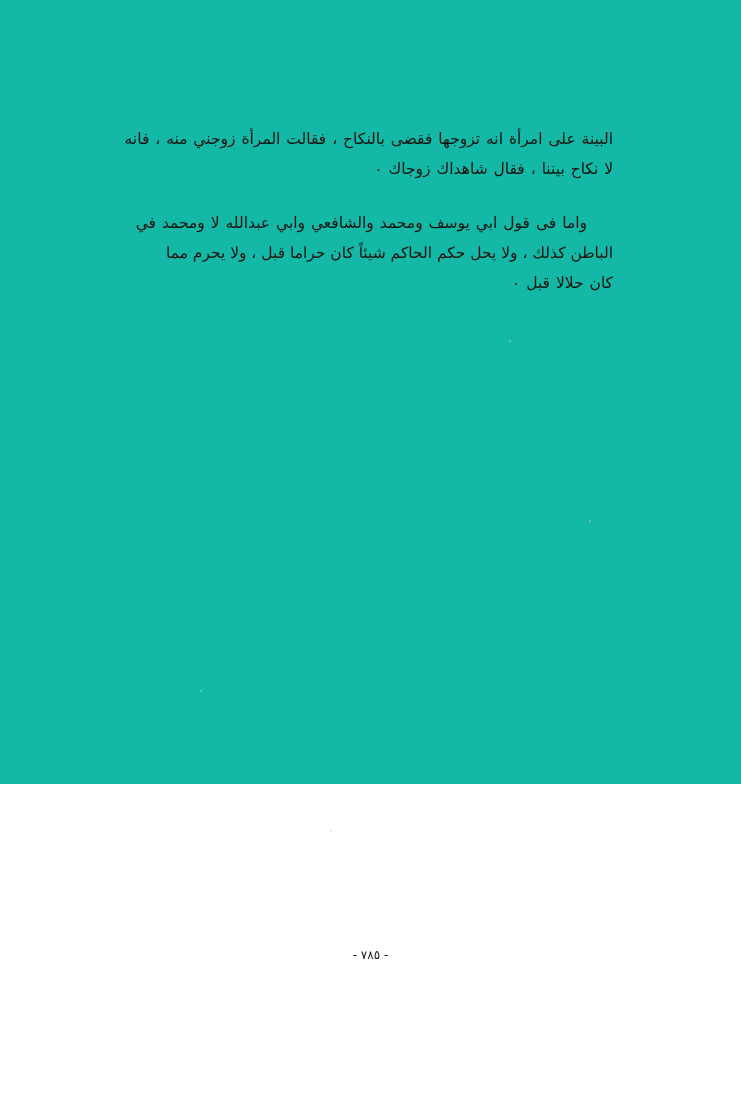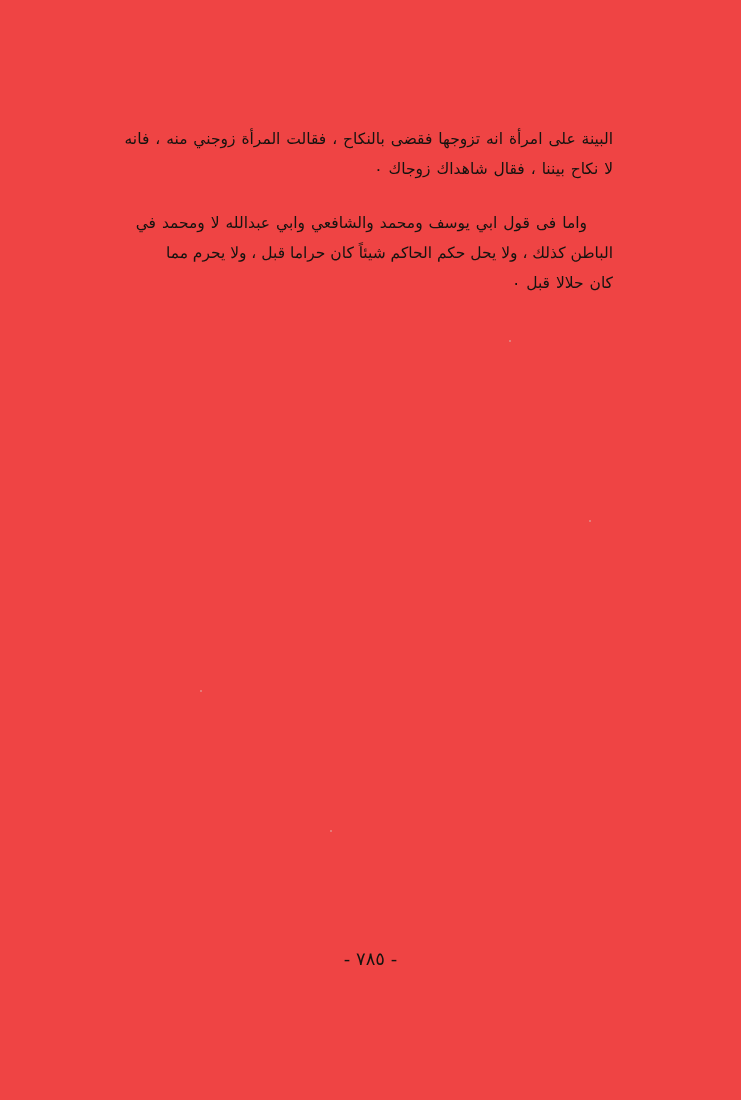--- a/index.html
+++ b/index.html
@@ -12,22 +12,22 @@
     background: #ffffff;
     font-family: "DejaVu Sans", sans-serif;
     color: #111111;
     position: relative;
     overflow: hidden;
   }
   .page {
     position: absolute;
     top: 0; left: 0;
     width: 741px;
-    height: 1100px;
-    background: #ef4444;
+    height: 784px;
+    background: #14b8a6;
   }
   .text-block {
     position: absolute;
     direction: rtl;
     text-align: justify;
     text-align-last: right;
     font-family: "DejaVu Sans", sans-serif;
     font-size: 15.5px;
     line-height: 1.95;
     color: #15130f;
@@ -55,21 +55,21 @@
     display: inline-block;
     width: 26px;
   }
   .page-number {
     position: absolute;
     top: 948px;
     left: 0;
     width: 741px;
     text-align: center;
     font-family: "DejaVu Sans", sans-serif;
-    font-size: 18px;
+    font-size: 12px;
     color: #15130f;
     letter-spacing: 2px;
     direction: rtl;
   }
   
   .speck {
     position: absolute;
     background: #d8d4cc;
     border-radius: 50%;
     opacity: .5;

